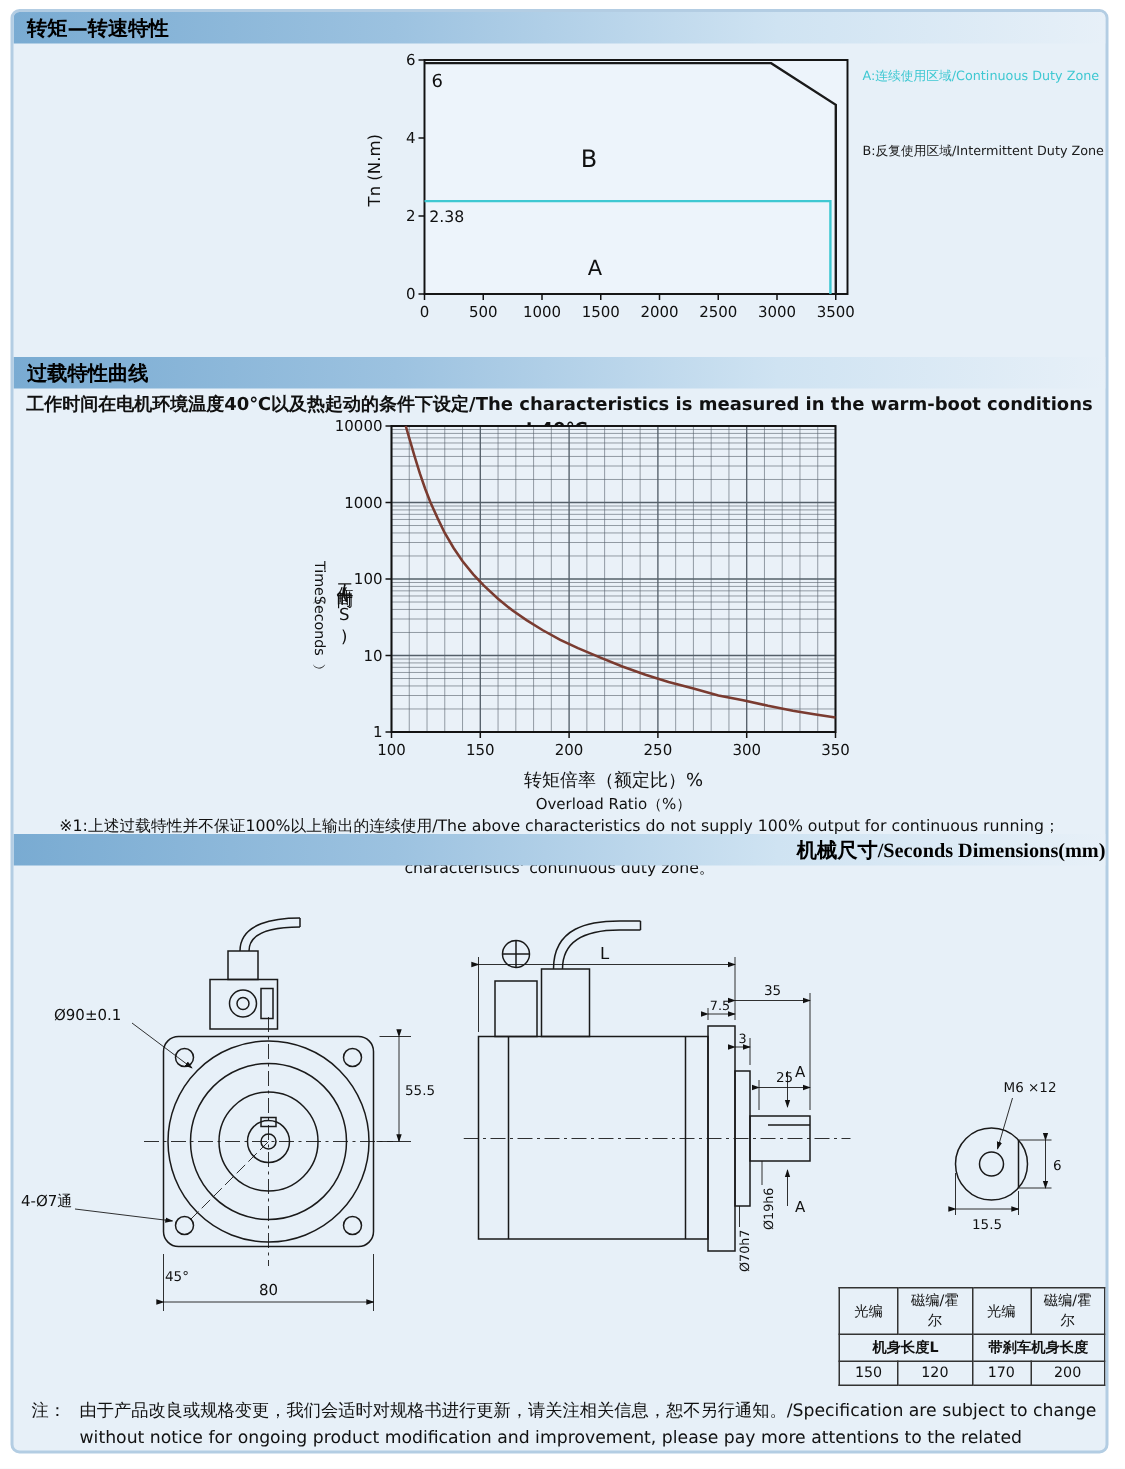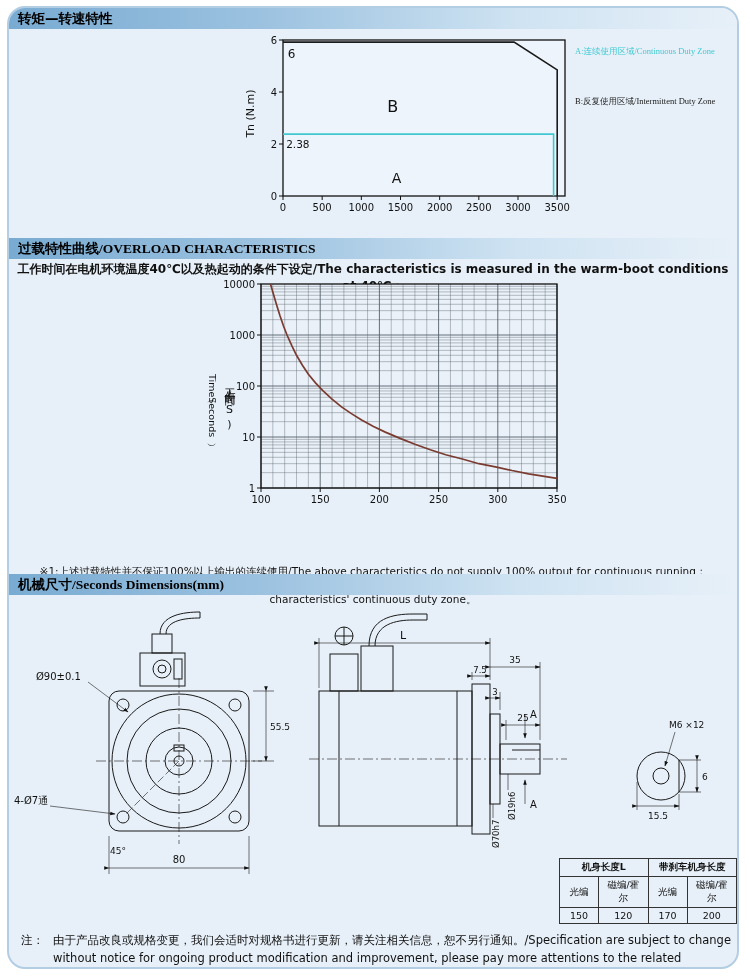--- a/index.html
+++ b/index.html
@@ -1,35 +1,35 @@
 <!DOCTYPE html>
 <html><head>
 <meta charset="utf-8">
 <style>
   html,body{margin:0;padding:0;background:#ffffff;}
   body{width:750px;height:979px;position:relative;font-family:"DejaVu Sans","Liberation Sans",sans-serif;color:#111;}
   .page{position:absolute;left:7px;top:6px;width:732px;height:963px;background:#e7f0f8;
-        border:2px solid #b3cde3;border-radius:18px;box-sizing:border-box;overflow:hidden;}
+        border:2px solid #b3cde3;border-radius:6px;box-sizing:border-box;overflow:hidden;}
   .sec-header{position:absolute;left:0;width:100%;height:21px;display:flex;align-items:center;
         padding-left:9px;box-sizing:border-box;font-size:13.5px;font-weight:bold;color:#000;
         background:linear-gradient(90deg,#79abd2 0%,#9cc2e0 35%,#cfe3f2 70%,#e7f0f8 100%);}
   .sec-header .en{font-family:"Liberation Serif","DejaVu Serif",serif;}
   .abs{position:absolute;}
   .rot-label{position:absolute;transform:rotate(-90deg);font-size:11px;text-align:center;}
   .xaxis-label{position:absolute;text-align:center;font-size:11px;}
   .legend{position:absolute;left:566px;top:38px;width:160px;}
-  .legend-item{font-size:8.5px;line-height:1.2;margin-bottom:6px;white-space:nowrap;font-family:Liberation Serif, serif;}
+  .legend-item{font-size:8.5px;line-height:1.2;margin-bottom:6px;white-space:nowrap;}
   .condition{position:absolute;left:0;top:253px;width:100%;text-align:center;font-size:12px;font-weight:bold;}
   .ylab2{position:absolute;left:196px;top:338px;height:120px;display:flex;gap:3px;align-items:center;}
   .vtext-en{writing-mode:vertical-rl;font-size:9.5px;}
   .vtext-zh{writing-mode:vertical-rl;text-orientation:upright;font-size:11px;letter-spacing:2px;}
   .xlab2{position:absolute;left:252px;top:504px;width:296px;text-align:center;}
   .xlab2 .zh{font-size:12px;}
   .xlab2 .en{font-size:10px;}
-  .note-line{position:absolute;left:0;width:100%;text-align:center;font-size:10.5px;margin-top:21px;}
+  .note-line{position:absolute;left:0;width:100%;text-align:center;font-size:10.5px;}
   svg text{fill:#111;font-family:"DejaVu Sans","Liberation Sans",sans-serif;}
   .dim-table{position:absolute;left:550px;top:850px;border-collapse:collapse;font-size:9.5px;background:transparent;}
   .dim-table th,.dim-table td{border:1px solid #333;padding:2px 5px;text-align:center;min-width:28px;}
   .dim-table th{font-weight:bold;}
   .footer{position:absolute;left:12px;top:924px;width:712px;display:flex;font-size:11.5px;line-height:1.55;}
   .footer .prefix{flex:0 0 32px;}
 </style>
 </head>
 <body>
 
@@ -78,21 +78,20 @@
 
   <div class="xaxis-label" style="left:300px;top:204px;width:160px;margin-top:31px;">n (rpm)</div>
 
   <div class="legend">
     <div class="legend-item" style="color: rgb(63, 200, 210);">A:连续使用区域/Continuous Duty Zone</div>
     <div class="legend-item" style="color: rgb(26, 26, 26); margin-top: 40px;">B:反复使用区域/Intermittent Duty Zone</div>
   </div>
 
   <div class="sec-header" style="top:230px;">
     <span class="zh">过载特性曲线</span>
-      <span class="en">/OVERLOAD CHARACTERISTICS</span>
   </div>
 
   <div class="condition">工作时间在电机环境温度40℃以及热起动的条件下设定/The characteristics is measured in the warm-boot conditions at 40℃：</div>
 
   <div class="ylab2">
     <span class="vtext-en">Time（Seconds）</span>
     <span class="vtext-zh">工作时间(S)</span>
   </div>
 
   <svg id="chart2" class="abs" style="left:190px;top:272px;" width="370" height="242">
@@ -178,25 +177,29 @@
       <text x="56" y="160.5" text-anchor="end" font-size="10">10</text>
       <line x1="58" x2="62" y1="106" y2="106" stroke="#111" stroke-width="1"></line>
       <text x="56" y="109.5" text-anchor="end" font-size="10">100</text>
       <line x1="58" x2="62" y1="55" y2="55" stroke="#111" stroke-width="1"></line>
       <text x="56" y="58.5" text-anchor="end" font-size="10">1000</text>
       <line x1="58" x2="62" y1="4" y2="4" stroke="#111" stroke-width="1"></line>
       <text x="56" y="7.5" text-anchor="end" font-size="10">10000</text>
       <polyline points="71.5,4.0 73.8,11.9 77.4,24.3 80.9,35.6 84.5,46.0 88.0,55.0 92.8,65.6 97.5,75.3 103.4,85.3 109.4,94.2 116.5,102.9 123.6,110.4 133.0,119.2 142.5,126.9 152.0,133.4 162.6,140.0 174.5,146.6 186.3,152.1 201.7,158.6 215.9,164.3 231.3,169.8 246.7,174.7 263.3,179.0 279.9,183.7 296.4,186.8 313.0,190.5 329.6,193.8 343.8,196.2 358.0,198.3" fill="none" stroke="#7a3b30" stroke-width="1.7"></polyline>
     </svg>
 
+  <div class="xlab2">
+    <div class="zh">转矩倍率（额定比）%</div>
+    <div class="en">Overload Ratio（%）</div>
+  </div>
 
   <div class="note-line" style="top:536px;">※1:上述过载特性并不保证100%以上输出的连续使用/The above characteristics do not supply 100% output for continuous running；</div>
   <div class="note-line" style="top:550px;">※2:使用时，请确保有效转矩在“转矩-转速特性”的连续使用范围内/Please make sure that the effective torque is in the range of T-N characteristics' continuous duty zone。</div>
 
-  <div class="sec-header" style="top:566px;">
+  <div class="sec-header" style="top:548px;justify-content:flex-end;">
     <span class="zh">机械尺寸</span>
       <span class="en">/Seconds Dimensions(mm)</span>
   </div>
 
   <svg id="front-svg" class="abs" style="left:5px;top:598px;" width="300" height="300" viewBox="0 0 300 300">
     <defs>
       <marker id="fa" markerWidth="9" markerHeight="8" refX="8" refY="4" orient="auto">
         <path d="M0,1 L9,4 L0,7 z" fill="#111"></path>
       </marker>
     </defs>
@@ -314,28 +317,28 @@
       <line x1="16" y1="108" x2="58" y2="108" marker-start="url(#ea)" marker-end="url(#ea)"></line>
     </g>
   <text x="48" y="30" font-size="9" text-anchor="start">M6 ×12</text>
       <text x="81" y="82" font-size="9" text-anchor="start">6</text>
       <text x="37" y="121" font-size="9" text-anchor="middle">15.5</text>
     </svg>
 
   <table class="dim-table">
     <tbody>
         <tr>
-      <th colspan="2">机身长度L</th>
-      <th colspan="2">带刹车机身长度</th>
-    </tr>
-    <tr>
       <td>光编</td>
       <td>磁编/霍尔</td>
       <td>光编</td>
       <td>磁编/霍尔</td>
+    </tr>
+    <tr>
+      <th colspan="2">机身长度L</th>
+      <th colspan="2">带刹车机身长度</th>
     </tr>
     <tr>
       <td>150</td>
       <td>120</td>
       <td>170</td>
       <td>200</td>
     </tr>
   </tbody>
     </table>
 

